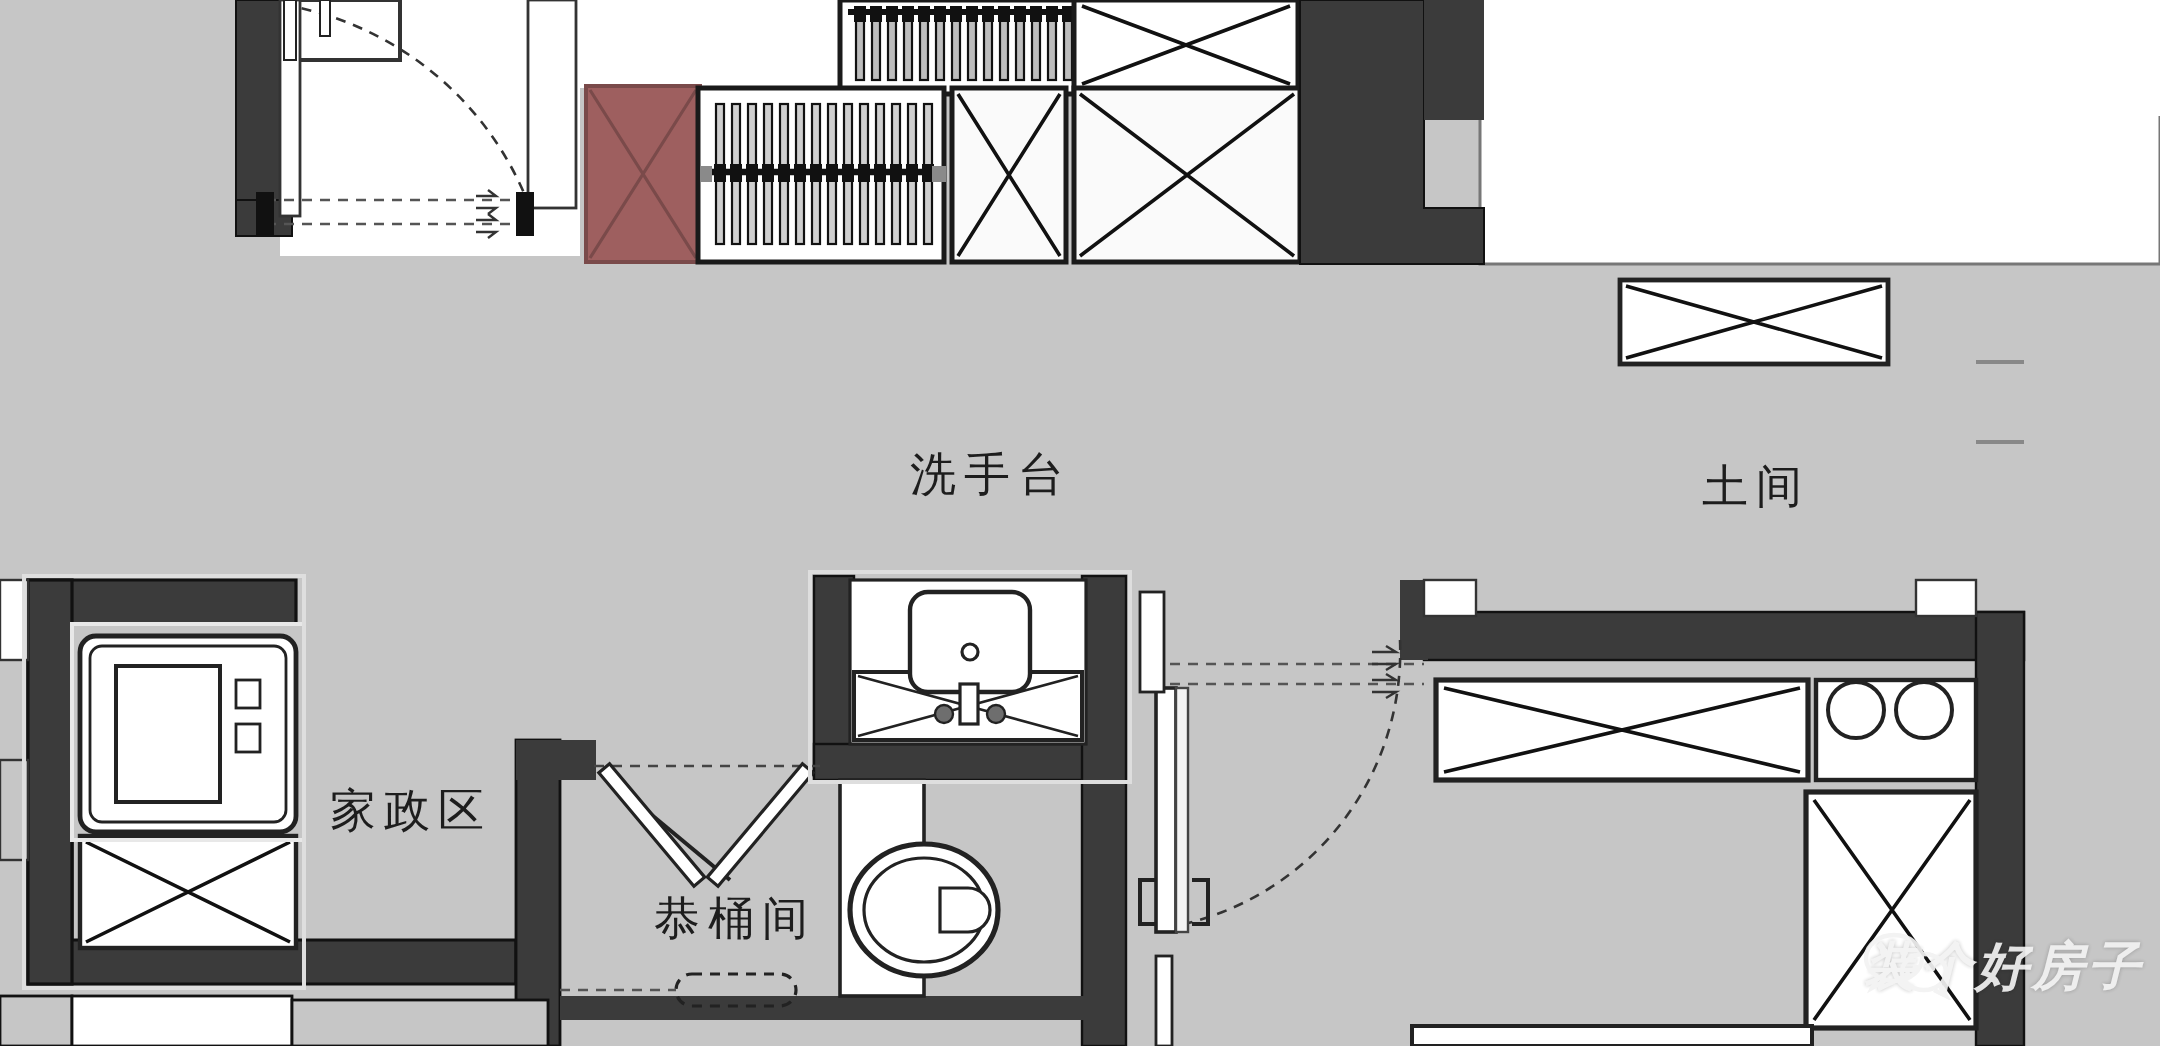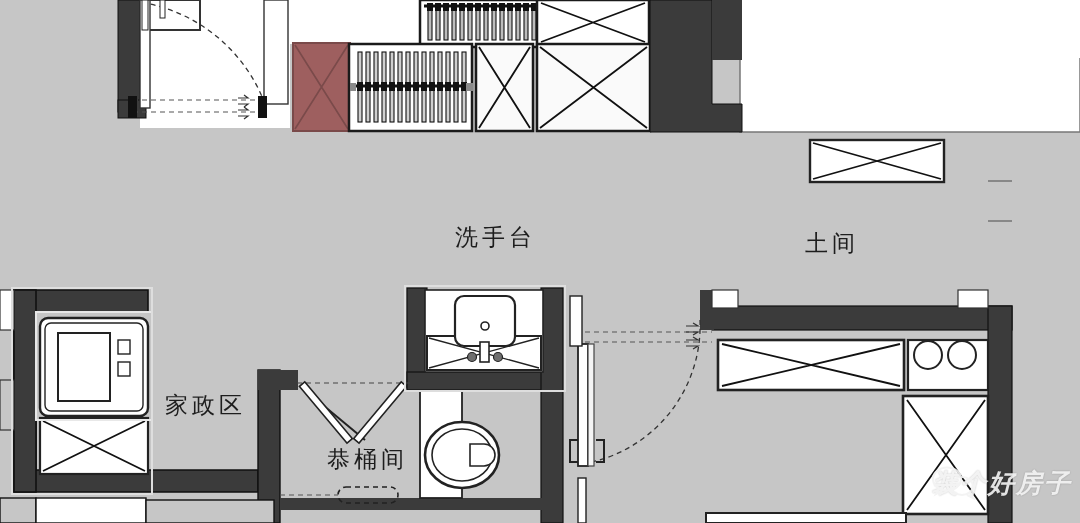--- a/index.html
+++ b/index.html
@@ -279,21 +279,21 @@
       <rect x="0" y="380" width="14" height="50" fill="#c6c6c6" stroke="#333" stroke-width="1.2"></rect>
     </g>
 
     <g stroke="#dedede" stroke-width="2" fill="none">
       <rect x="12" y="288" width="140" height="206"></rect>
       <rect x="405" y="286" width="160" height="105"></rect>
     </g>
   </svg>
 
   <div class="room-label" style="left:455px;top:222px;">洗手台</div>
-  <div class="room-label" style="left:805px;top:228px;">土间</div>
+  <div class="room-label" style="left:851px;top:228px;">土间</div>
   <div class="room-label" style="left:327px;top:444px;">恭桶间</div>
   <div class="room-label" style="left:165px;top:390px;">家政区</div>
 
   <div id="wm">
     <svg width="44" height="34" viewBox="0 0 44 34">
       <ellipse cx="15" cy="13" rx="14" ry="11.5" fill="none" stroke="#f2f2f2" stroke-width="2.2"></ellipse>
       <path d="M7 22 L4 28 L11 24" fill="none" stroke="#f2f2f2" stroke-width="2.2"></path>
       <circle cx="10" cy="10" r="2" fill="#f2f2f2"></circle>
       <circle cx="20" cy="10" r="2" fill="#f2f2f2"></circle>
       <ellipse cx="30" cy="20" rx="11" ry="9" fill="none" stroke="#f2f2f2" stroke-width="2.2"></ellipse>

